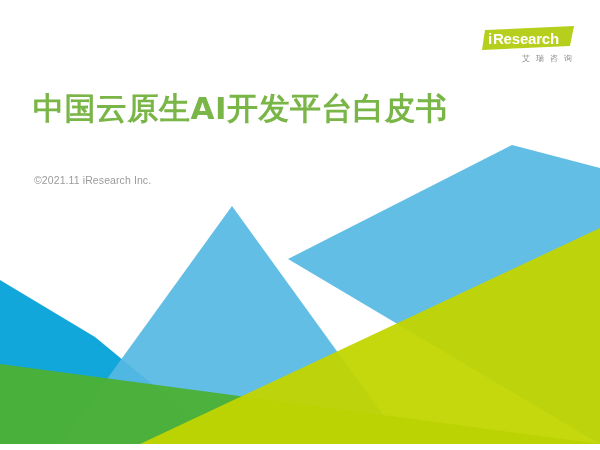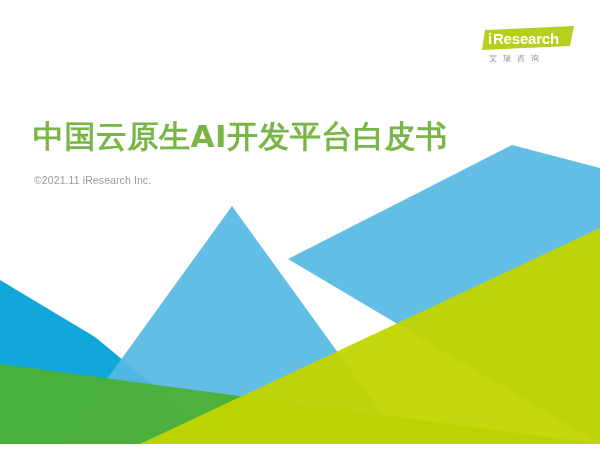--- a/index.html
+++ b/index.html
@@ -70,35 +70,35 @@
     margin-right: 1px;
   }
   .logo-sub {
     margin-top: 3px;
     padding-left: 7px;
     color: #8d8d8d;
     font-size: 8px;
     letter-spacing: 6px;
     white-space: nowrap;
     font-family: "DejaVu Sans", sans-serif;
+    text-align: right;
   }
   
   #title {
     position: absolute;
     left: 33px;
     top: 91px;
     z-index: 3;
     color: #7ab647;
     font-size: 31px;
     font-weight: bold;
     letter-spacing: 0.5px;
     line-height: 1.15;
     white-space: nowrap;
     font-family: "DejaVu Sans", sans-serif;
-    margin-top: 28px;
   }
   
   #copyright {
     position: absolute;
     left: 34px;
     top: 174px;
     z-index: 3;
     color: #9b9b9b;
     font-size: 10.5px;
     letter-spacing: 0.1px;

